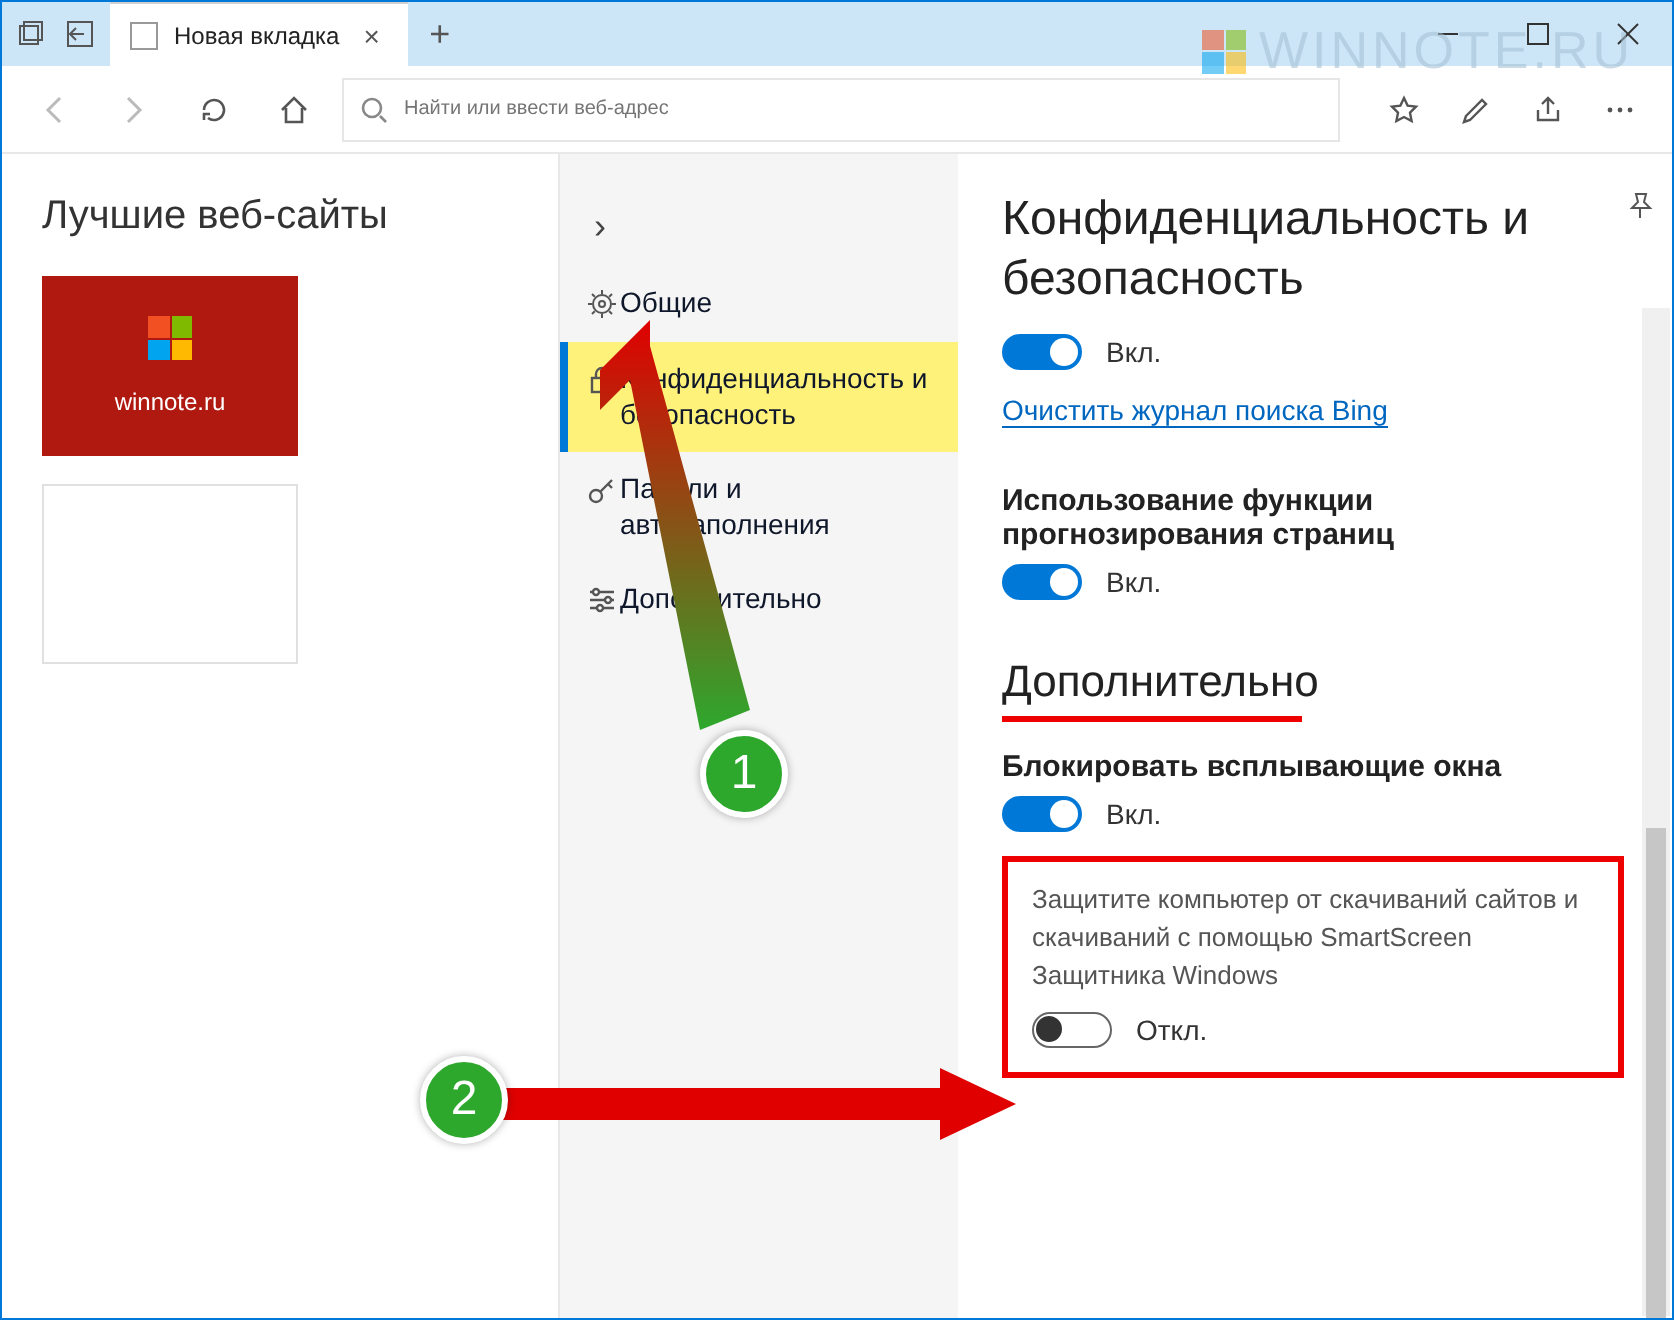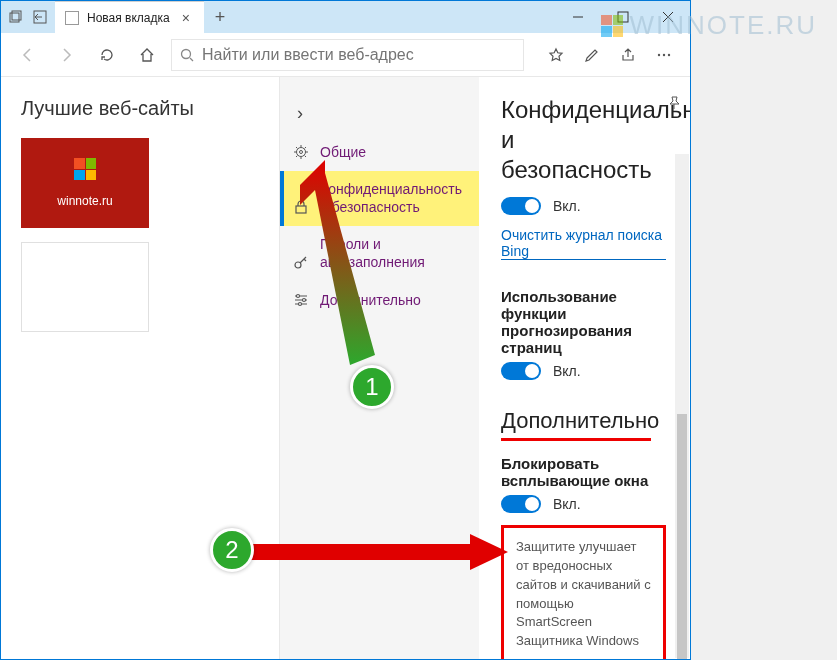--- a/index.html
+++ b/index.html
@@ -1,46 +1,46 @@
 <!DOCTYPE html>
 <html><head>
 <meta charset="utf-8">
 <style>
   * { box-sizing: border-box; margin: 0; padding: 0; font-family: "Segoe UI", Arial, sans-serif; }
   body { background:#f0f0f0; width:837px; height:660px; overflow:hidden; position:relative; }
-  .window { width:691px; height:660px; background:#fff; border:1px solid #0078d7; display:flex; flex-direction:column; }
+  .window { width:837px; height:660px; background:#fff; border:1px solid #0078d7; display:flex; flex-direction:column; }
   .titlebar { height:32px; background:#cde6f7; display:flex; align-items:stretch; font-size:12px; color:#333; }
   .tb-left { display:flex; align-items:center; gap:10px; padding:0 8px; }
   .tb-left svg { display:block; }
   .tab { background:#fff; display:flex; align-items:center; padding:0 10px; gap:8px; border-top:1px solid #d0d0d0; max-width:200px; }
   .tab-icon { width:14px; height:14px; border:1px solid #999; }
   .tab-title { font-size:12px; color:#222; }
   .tab-close { font-size:14px; color:#555; padding:0 4px; }
   .newtab { width:32px; display:flex; align-items:center; justify-content:center; color:#555; font-size:18px; }
   .tb-spacer { flex:1; }
   .winbtns { display:flex; }
   .winbtn { width:45px; display:flex; align-items:center; justify-content:center; color:#333; }
   .winbtn svg { display:block; }
   .toolbar { height:44px; background:#fff; display:flex; align-items:center; padding:0 10px; gap:8px; border-bottom:1px solid #e8e8e8; }
   .tbtn { width:32px; height:32px; display:flex; align-items:center; justify-content:center; color:#555; }
   .search { flex:1; height:32px; border:1px solid #e6e6e6; display:flex; align-items:center; padding:0 8px; gap:8px; color:#888; }
-  .search input { border:none; outline:none; flex:1; font-size:16px; color:#6d28d9; background:transparent; }
+  .search input { border:none; outline:none; flex:1; font-size:10px; color:#6d28d9; background:transparent; }
   .rightbtns { display:flex; gap:4px; margin-left:8px; }
   .content { flex:1; display:flex; overflow:hidden; position:relative; }
   .main { width:278px; padding:20px 0 0 20px; background:#fff; }
   .main h2 { font-size:20px; font-weight:400; color:#333; margin-bottom:18px; padding-left:0; }
   .tile { width:128px; height:90px; background:#b01910; display:flex; flex-direction:column; align-items:center; justify-content:center; margin-bottom:14px; }
   .tile-logo { width:22px; height:22px; display:grid; grid-template-columns:1fr 1fr; grid-template-rows:1fr 1fr; gap:1px; margin-bottom:14px; }
   .tile-logo span:nth-child(1){background:#f25022;} .tile-logo span:nth-child(2){background:#7fba00;}
   .tile-logo span:nth-child(3){background:#00a4ef;} .tile-logo span:nth-child(4){background:#ffb900;}
   .tile-label { color:#fff; font-size:12px; }
   .tile-empty { width:128px; height:90px; border:1px solid #e0e0e0; background:#fff; }
   .sidebar { width:200px; background:#f5f5f5; border-left:1px solid #e8e8e8; padding-top:16px; }
   .side-back { width:40px; height:40px; display:flex; align-items:center; justify-content:center; font-size:18px; color:#444; }
-  .side-item { display:flex; align-items:flex-end; gap:10px; padding:10px 12px; font-size:14px; color:#701a75; line-height:1.25; }
+  .side-item { display:flex; align-items:flex-start; padding:10px 12px; font-size:14px; color:#0f172a; line-height:1.25; }
   .side-item.active { background:#fff27a; border-left:4px solid #0078d7; padding-left:8px; }
   .side-icon { width:18px; min-width:18px; height:18px; display:flex; align-items:center; justify-content:center; color:#555; }
   .panel { flex:1; padding:18px 24px 20px 22px; overflow-y:auto; position:relative; }
   .panel h1 { font-size:24px; font-weight:400; color:#222; margin-bottom:12px; line-height:1.25; }
   .toggle-row { display:flex; align-items:center; gap:12px; margin:4px 0 12px 0; }
   .toggle { width:40px; height:18px; border-radius:9px; background:#0078d7; position:relative; }
   .toggle::after { content:""; position:absolute; right:2px; top:2px; width:14px; height:14px; background:#fff; border-radius:50%; }
   .toggle.off { background:#fff; border:1px solid #666; }
   .toggle.off::after { left:1px; right:auto; top:1px; width:13px; height:13px; background:#333; }
   .toggle-label { font-size:14px; color:#333; }
@@ -242,21 +242,21 @@
       <h2 class="section">Дополнительно</h2>
       <div class="rule"></div>
 
       <h3>Блокировать всплывающие окна</h3>
       <div class="toggle-row">
         <div class="toggle"></div>
         <span class="toggle-label">Вкл.</span>
       </div>
 
       <div class="highlight-box">
-        <p class="desc">Защитите улучшает от вредоносных сайтов и скачиваний с помощью SmartScreen Защитника Windows</p>
+        <p class="desc">Защитите компьютер от скачиваний сайтов и скачиваний с помощью SmartScreen Защитника Windows</p>
         <div class="toggle-row" style="margin-bottom:0;">
           <div class="toggle off"></div>
           <span class="toggle-label">Откл.</span>
         </div>
       </div>
     </div>
 
     <div class="scrollbar-track">
       <div class="scrollbar-thumb"></div>
     </div>

